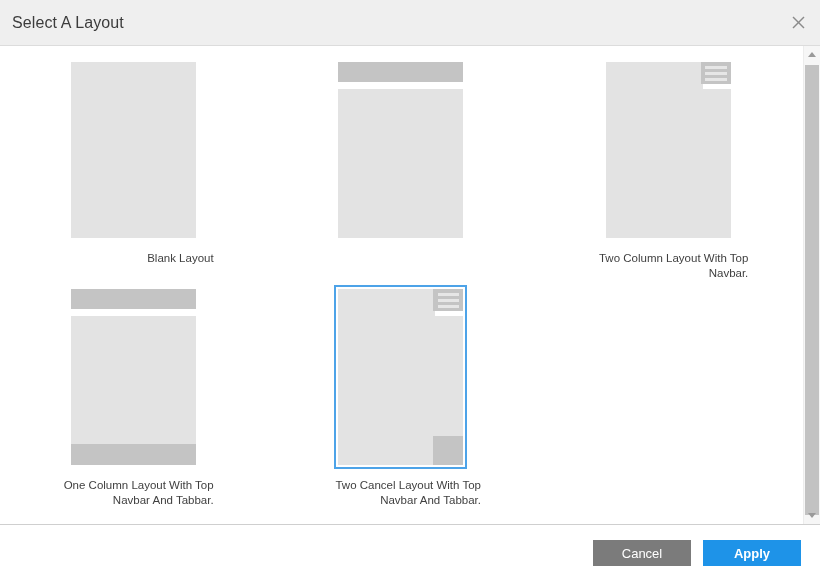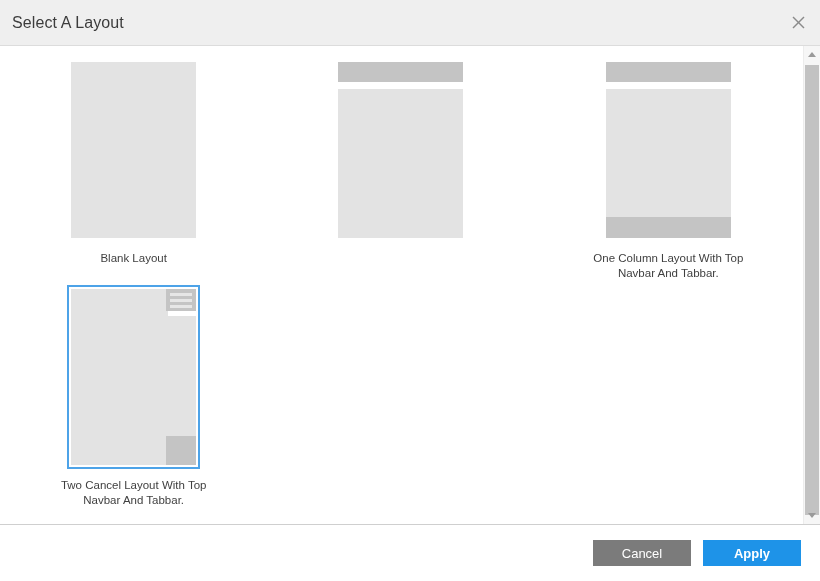--- a/index.html
+++ b/index.html
@@ -128,21 +128,21 @@
   .hamburger i {
     display: block;
     width: 72%;
     height: 3px;
     background: #e6e6e6;
   }
 
   .card-label {
     margin-top: 9px;
     width: 160px;
-    text-align: center;
+    text-align: right;
     font-size: 11.5px;
     line-height: 15px;
     color: #3f3f3f;
     user-select: none;
   }
 
   
   .scrollbar {
     position: absolute;
     top: 0;
@@ -240,20 +240,34 @@
 
       <div class="layout-card">
         <div class="thumb">
           <div class="thumb-inner">
             <div class="blk dark" style="left:0;top:0;width:100%;height:20px;"></div>
             <div class="blk" style="left:0;top:27px;width:100%;bottom:0;"></div>
           </div>
         </div>
       </div>
 
+      <div class="layout-card">
+        <div class="thumb">
+          <div class="thumb-inner">
+            <div class="blk" style="left:0;top:0;width:97px;height:100%;"></div>
+            <div class="hamburger" style="right:0;top:0;width:30px;height:22px;">
+              <i></i>
+                <i></i>
+                <i></i>
+            </div>
+            <div class="blk" style="right:0;top:27px;width:30px;bottom:0;"></div>
+          </div>
+        </div>
+        <div class="card-label">Two Column Layout With Top Navbar.</div>
+      </div>
 
       <div class="layout-card">
         <div class="thumb">
           <div class="thumb-inner">
             <div class="blk dark" style="left:0;top:0;width:100%;height:20px;"></div>
             <div class="blk" style="left:0;top:27px;width:100%;height:129px;"></div>
             <div class="blk dark" style="left:0;bottom:0;width:100%;height:21px;"></div>
           </div>
         </div>
         <div class="card-label">One Column Layout With Top Navbar And Tabbar.</div>

